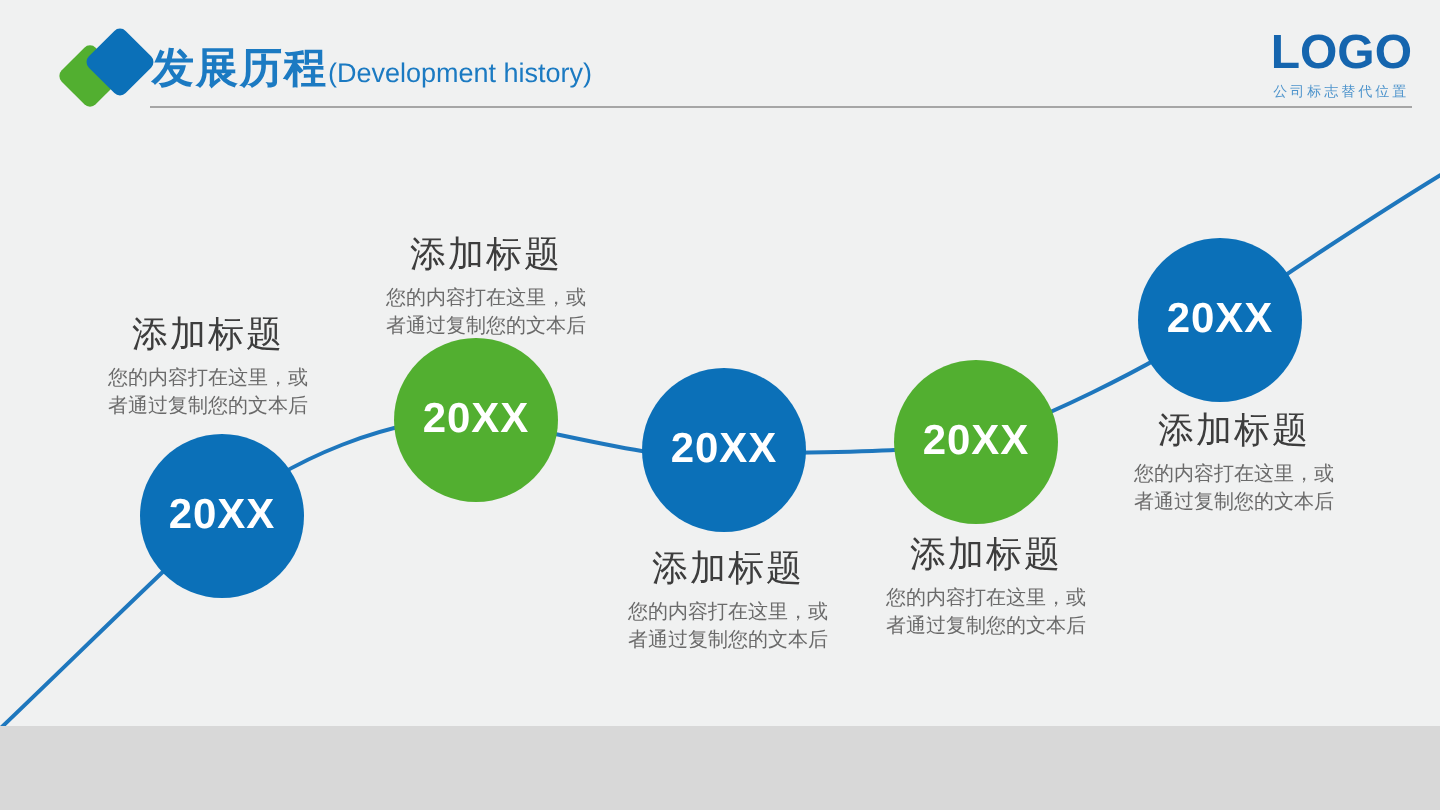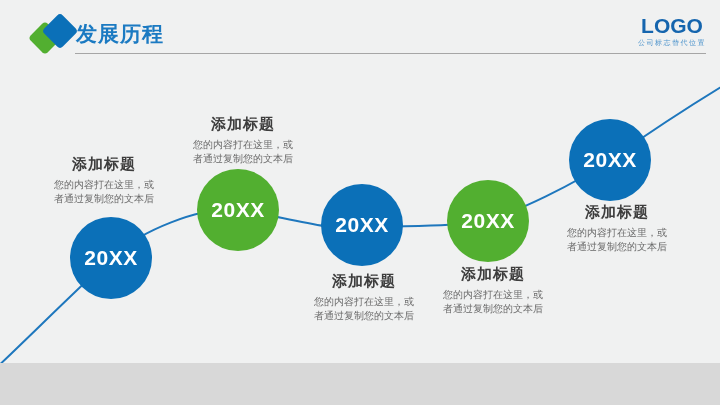--- a/index.html
+++ b/index.html
@@ -18,38 +18,38 @@
   .brand-mark{position:absolute;left:25px;top:14px;width:56px;height:44px;}
   .diamond{position:absolute;border-radius:4px;}
   .diamond.green{width:24px;height:24px;left:8px;top:12px;background:var(--color-green,#52af30);transform:rotate(45deg);}
   .diamond.blue{width:26px;height:26px;left:22px;top:4px;background:var(--color-blue,#0b70b8);transform:rotate(45deg);}
 
   .title-group{position:absolute;left:76px;top:20px;display:flex;align-items:baseline;color:var(--color-accent_text,#1b7ac2);white-space:nowrap;}
   .title-cn{font-size:21px;font-weight:700;letter-spacing:1px;}
   .title-en{font-size:13.5px;font-weight:400;}
 
   .logo-block{position:absolute;right:14px;top:15px;text-align:center;}
-  .logo-text{font-size:21px;font-weight:800;letter-spacing:0px;color:var(--color-logo_blue,#1565ae);line-height:1;}
+  .logo-text{font-size:24px;font-weight:800;letter-spacing:0px;color:var(--color-logo_blue,#1565ae);line-height:1;}
   .logo-sub{font-size:7px;color:#4e94cc;letter-spacing:1.5px;margin-top:2px;white-space:nowrap;}
 
   .header-rule{position:absolute;left:75px;right:14px;top:53px;height:1px;background:var(--color-rule,#a6a6a6);}
 
   
   .wave{position:absolute;left:0;top:0;width:720px;height:405px;pointer-events:none;}
 
   .circle{
     position:absolute;width:82px;height:82px;border-radius:50%;
     display:flex;align-items:center;justify-content:center;text-align:center;
   }
   .circle.blue{background:var(--color-blue,#0b70b8);}
   .circle.green{background:var(--color-green,#52af30);}
   .year{font-size:21px;font-weight:700;color:#ffffff;letter-spacing:0.5px;}
 
   .mtext{position:absolute;width:170px;text-align:center;}
-  .mtitle{font-size:15px;font-weight:700;color:var(--color-title_text,#3d3d3d);margin-bottom:4px;letter-spacing:1px;}
+  .mtitle{font-size:18px;font-weight:400;color:var(--color-title_text,#3d3d3d);margin-bottom:4px;letter-spacing:1px;}
   .mbody{font-size:10px;color:var(--color-body_text,#6a6a6a);line-height:1.4;white-space:pre-line;}
 
   .m1 .circle{left:70px;top:217px;}
   .m1 .mtext{left:19px;top:155px;}
   .m2 .circle{left:197px;top:169px;}
   .m2 .mtext{left:158px;top:115px;}
   .m3 .circle{left:321px;top:184px;}
   .m3 .mtext{left:279px;top:272px;}
   .m4 .circle{left:447px;top:180px;}
   .m4 .mtext{left:408px;top:265px;}
@@ -60,20 +60,21 @@
 <body>
 
 <div class="slide">
 
   <div class="brand-mark">
     <span class="diamond green"></span>
     <span class="diamond blue"></span>
   </div>
   <div class="title-group">
     <span class="title-cn">发展历程</span>
+      <span class="title-en">(Development history)</span>
   </div>
   <div class="logo-block">
     <div class="logo-text">LOGO</div>
     <div class="logo-sub">公司标志替代位置</div>
   </div>
   <div class="header-rule"></div>
 
   <svg class="wave" viewBox="0 0 720 405">
     <path d="M -8 372 C 32 334, 68 298, 111 258 C 140 231, 200 206, 238 210 C 270 213, 330 232, 362 228 C 392 225, 455 228, 487 220 C 515 213, 575 184, 610 160 C 640 139, 688 107, 726 84" fill="none" stroke="#1e77bd" stroke-width="2"></path>
   </svg>

